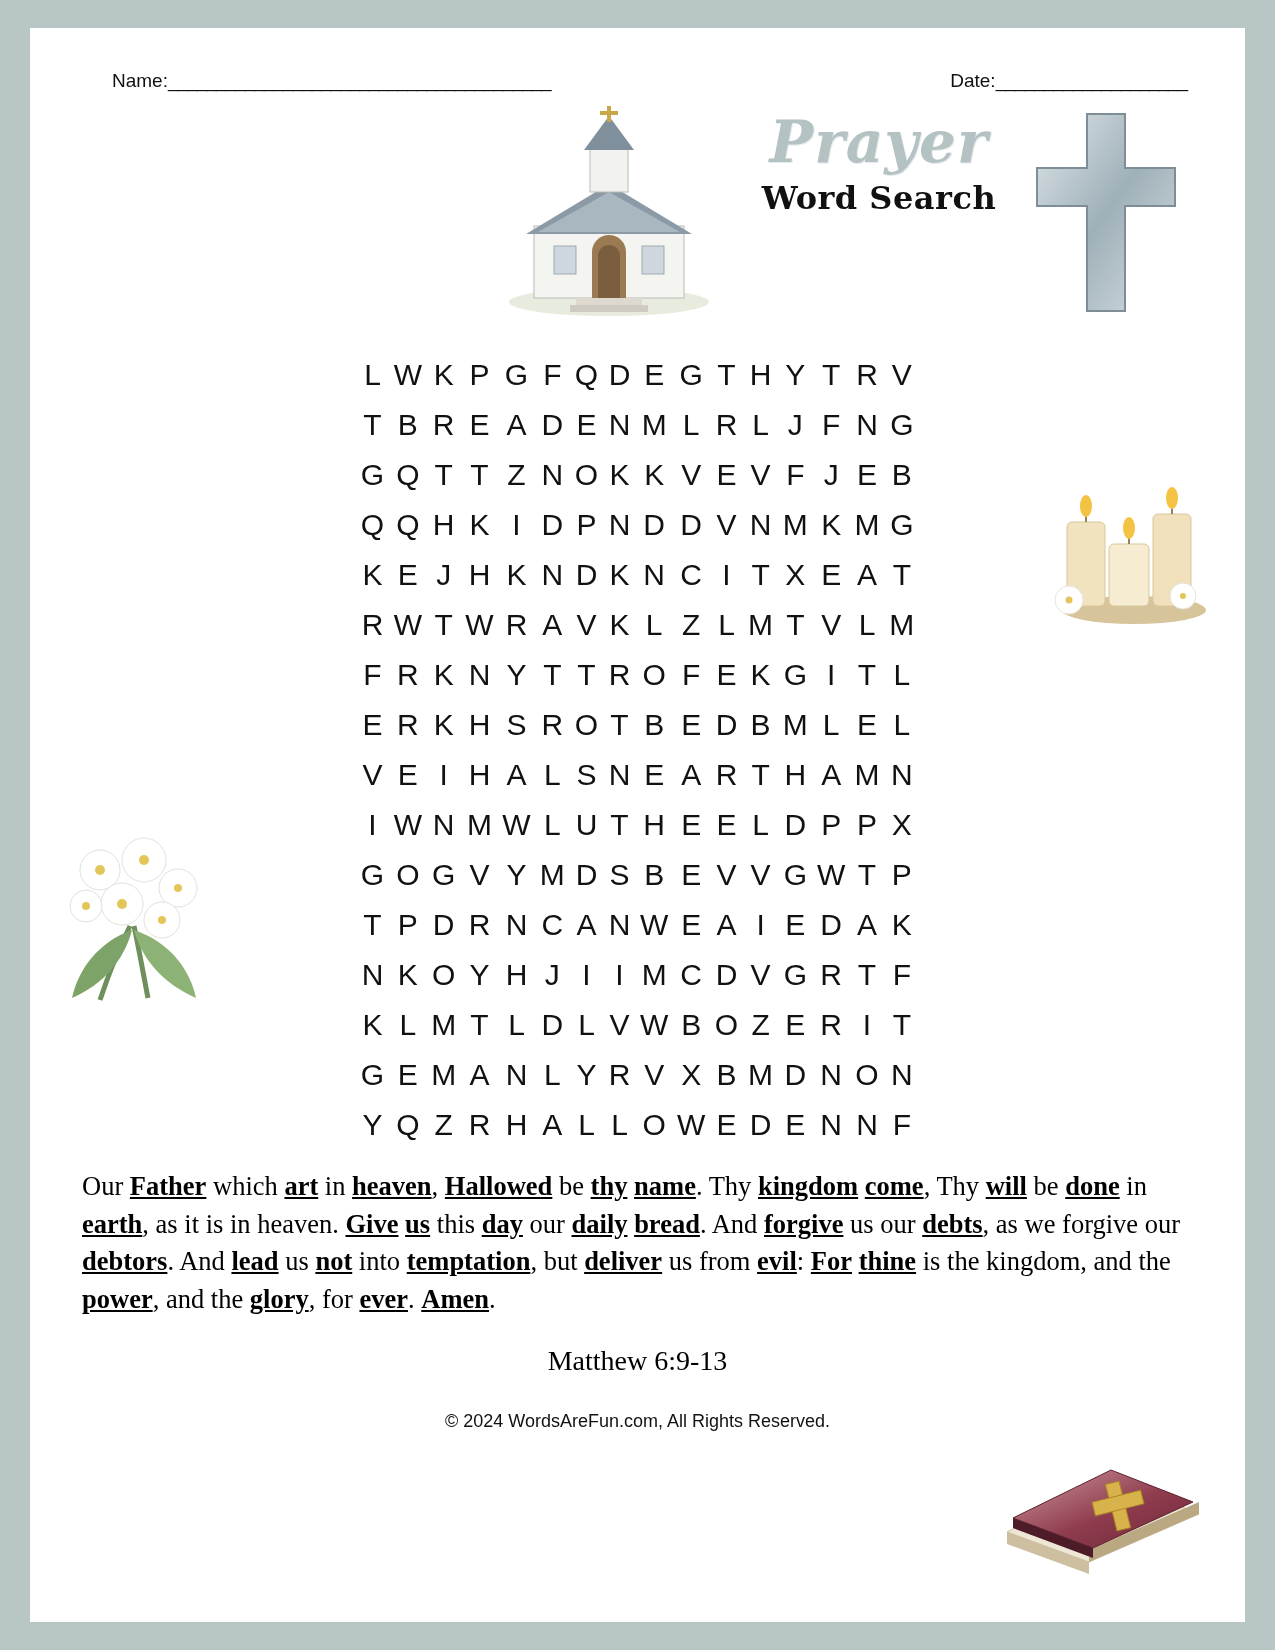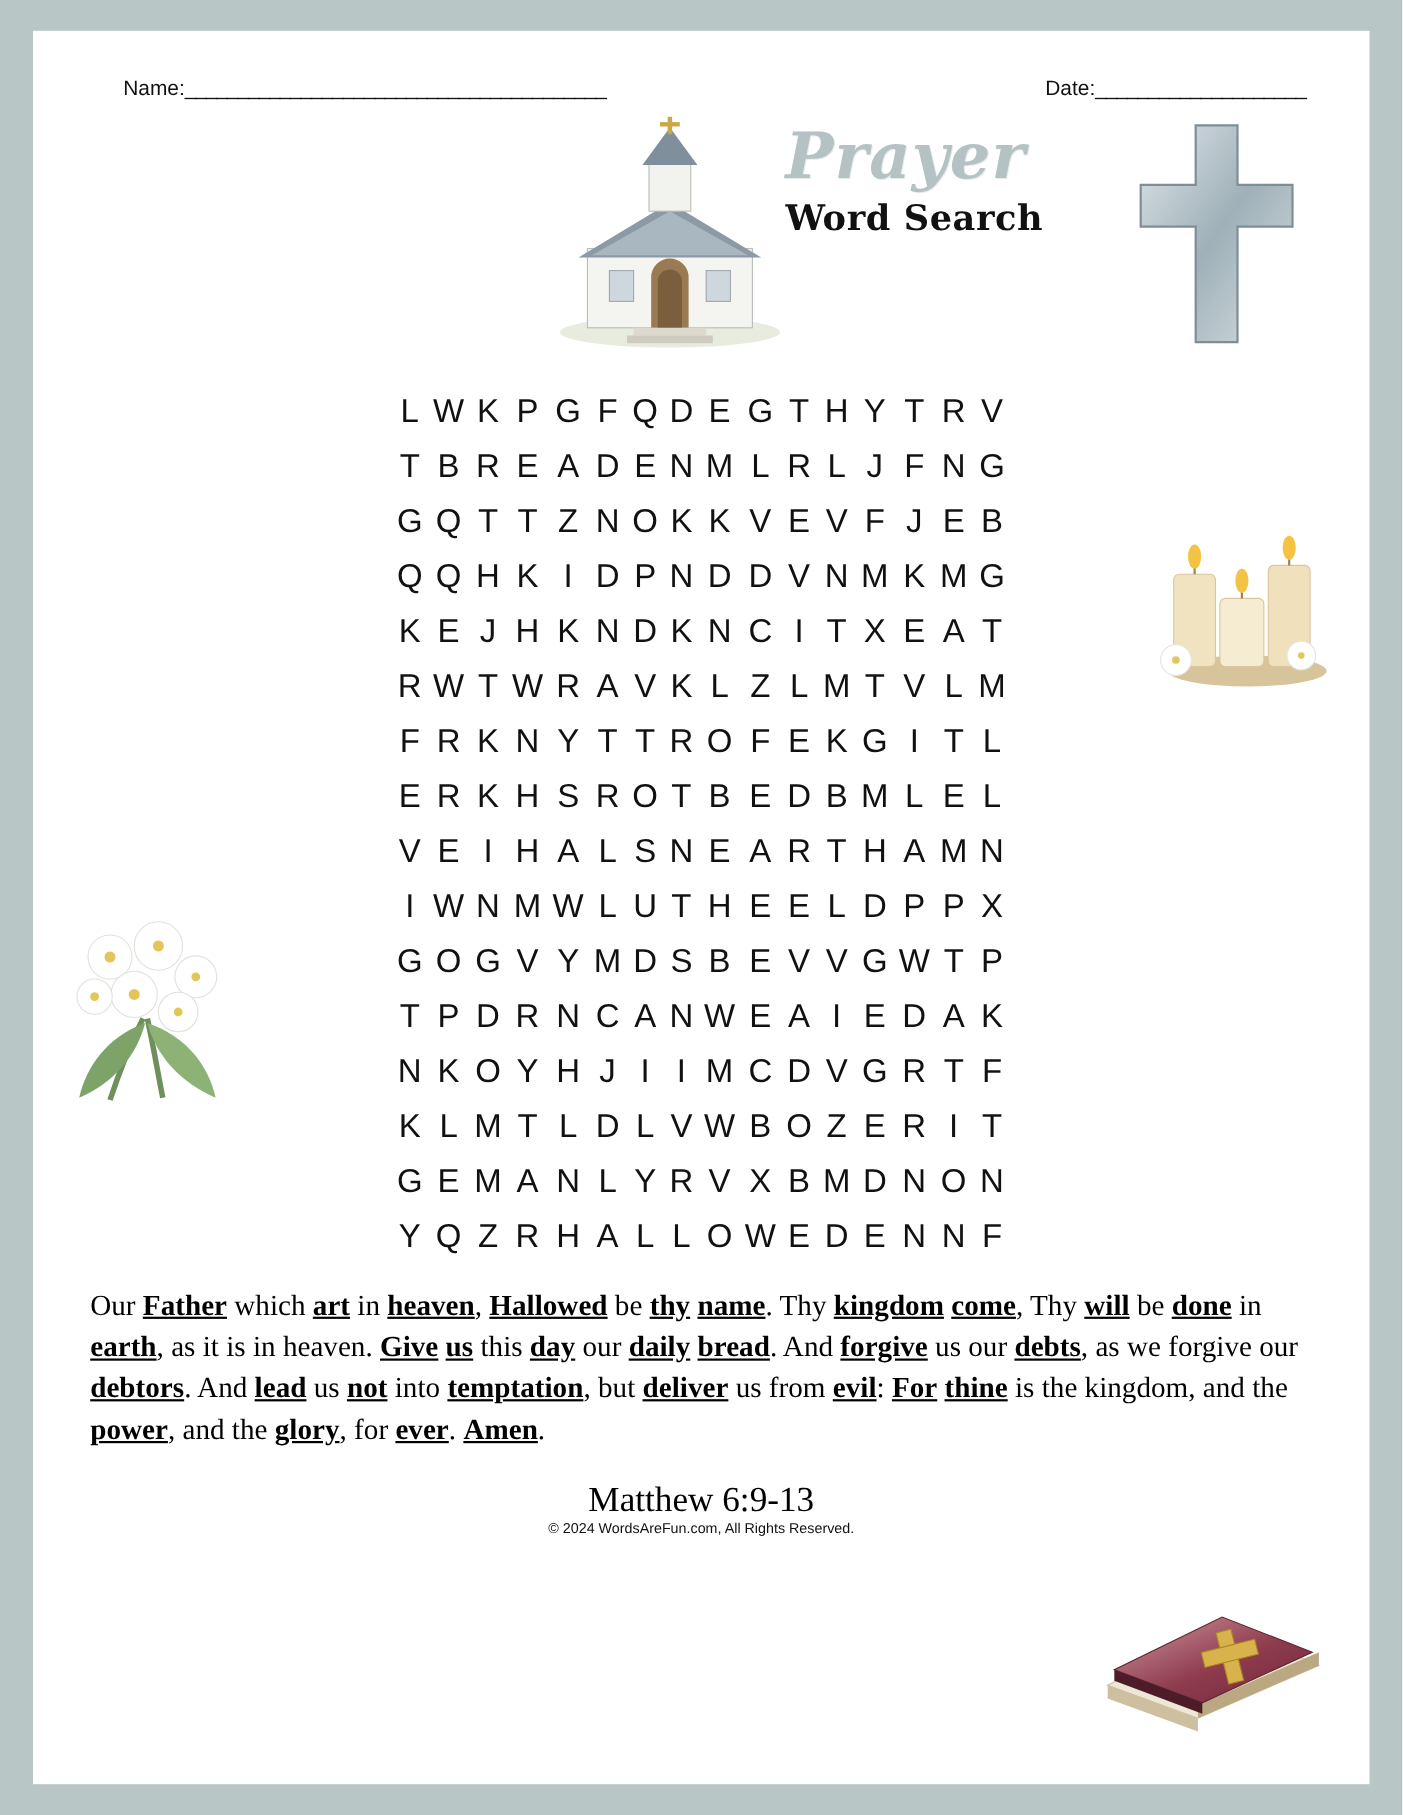--- a/index.html
+++ b/index.html
@@ -80,20 +80,21 @@
     top: 0px;
     width: 150px;
     height: 215px;
   }
 
   .titlewrap {
     position: absolute;
     left: 640px;
     top: 6px;
     width: 330px;
+    text-align: center;
   }
   .title-script {
     font-family: "DejaVu Serif", serif;
     font-style: italic;
     font-weight: bold;
     font-size: 58px;
     color: #b4c2c3;
     letter-spacing: 1px;
     line-height: 1.05;
     text-shadow: 1px 1px 0 #e6ecec;
@@ -156,29 +157,30 @@
     padding: 0 6px 0 8px;
     text-align: left;
   }
   .verse b {
     font-weight: bold;
     text-decoration: underline;
   }
   .ref {
     text-align: center;
     font-family: "Liberation Serif", serif;
-    font-size: 32px;
+    font-size: 28px;
     margin-top: 26px;
     color: #000;
   }
   .footer {
     text-align: center;
     font-family: "Liberation Sans", sans-serif;
-    font-size: 13px;
+    font-size: 18px;
     color: #111;
+    margin-top: 34px;
   }
   .bible {
     position: absolute;
     right: 42px;
     bottom: 40px;
     width: 210px;
     height: 160px;
   }
 </style>
 </head>

